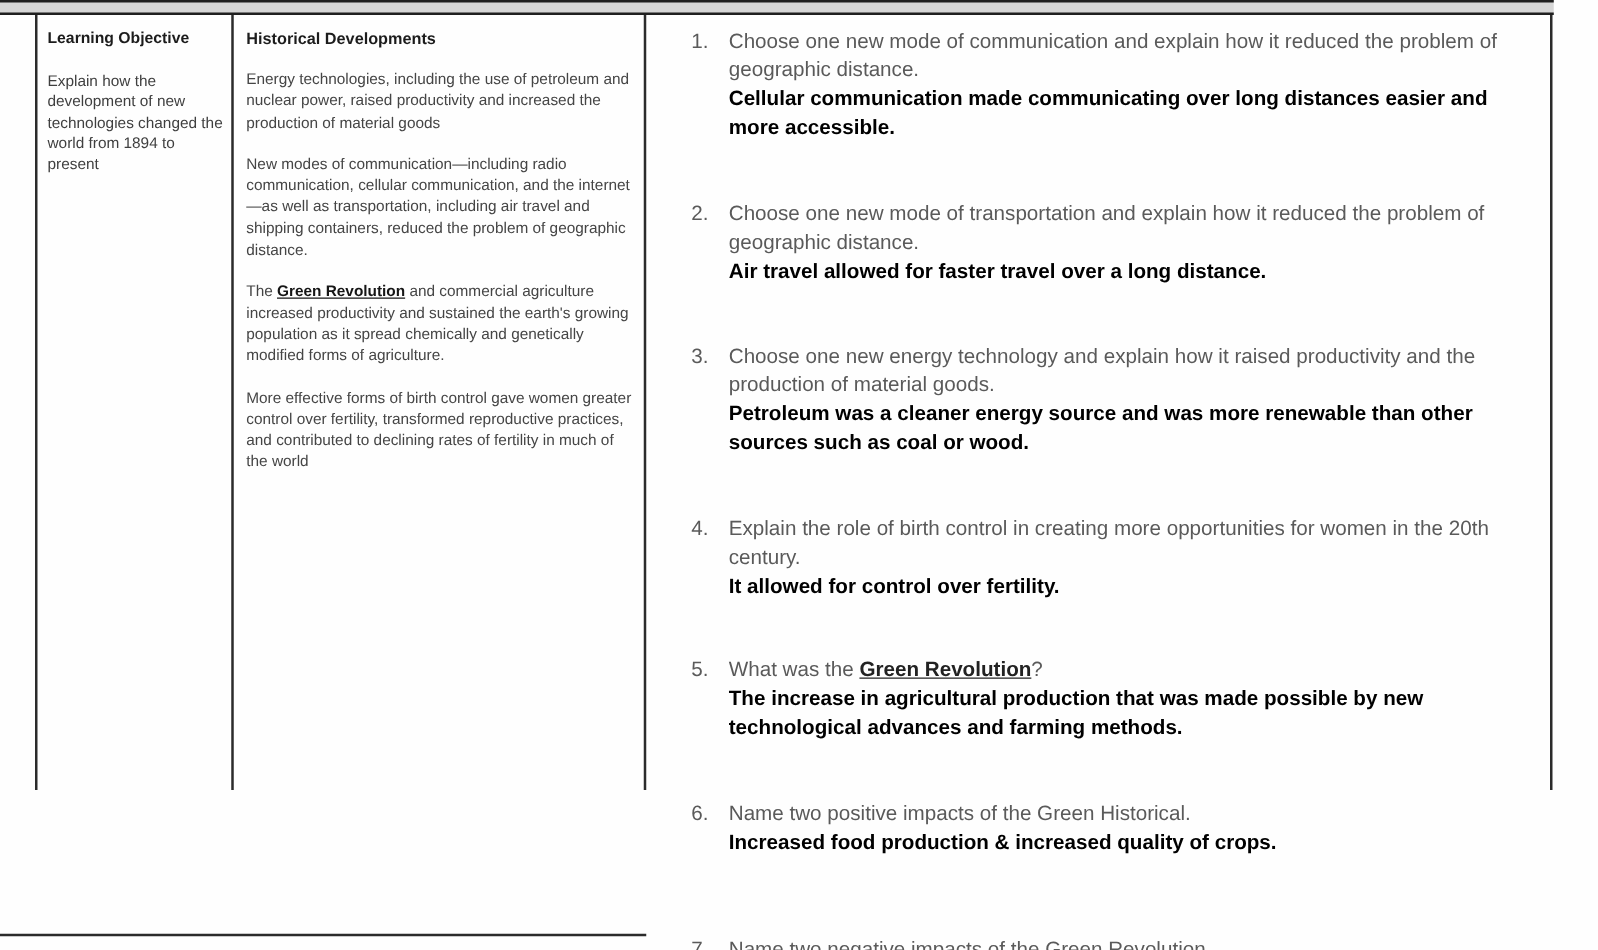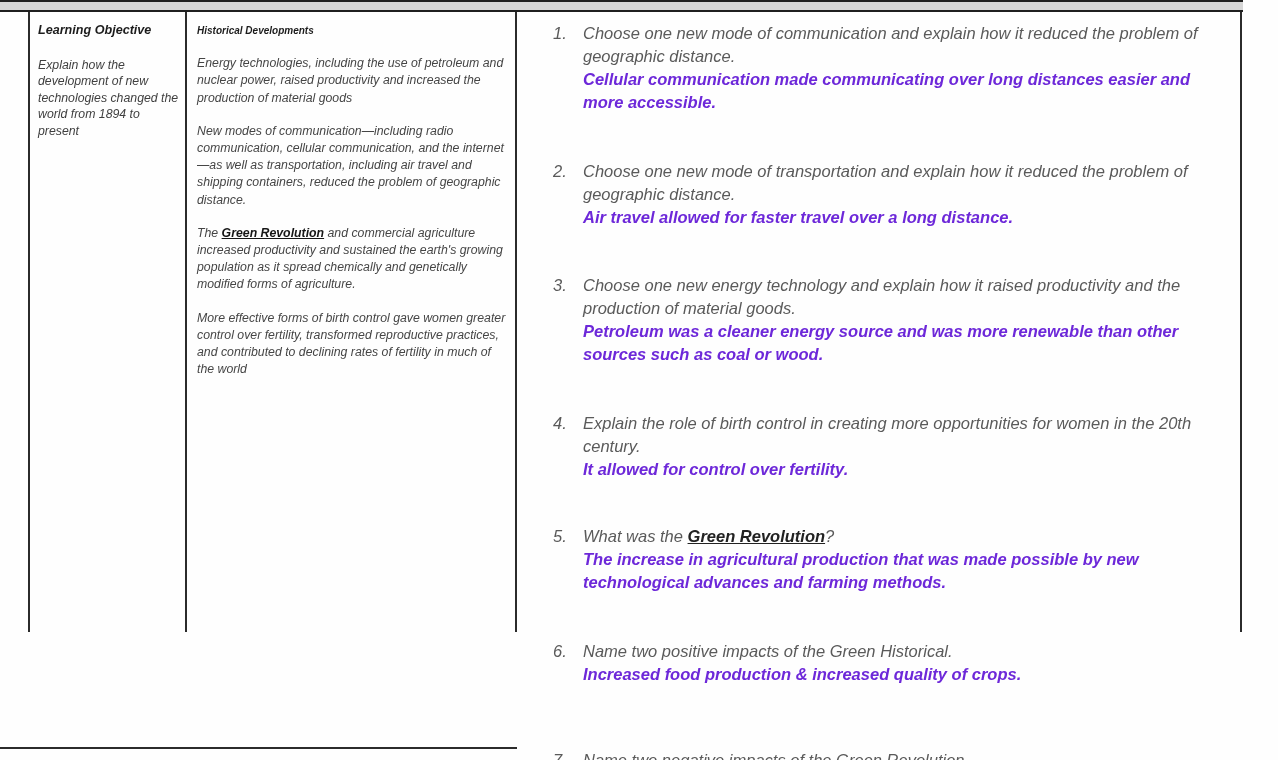--- a/index.html
+++ b/index.html
@@ -3,21 +3,21 @@
 <meta charset="utf-8">
 <style>
   * { margin: 0; padding: 0; box-sizing: border-box; }
   html, body {
     width: 1278px; height: 760px;
     background: #fefefe;
     font-family: "Liberation Sans", sans-serif;
     overflow: hidden;
     position: relative;
   }
-  .stage { position: absolute; inset: 0; width: 1278px; height: 632px; font-style: italic; }
+  .stage { position: absolute; inset: 0; width: 1278px; height: 632px; }
 
   
   .band-top {
     position: absolute; left: 0; top: 0; width: 1243px; height: 12px;
     background: #d6d6d6;
     border-top: 2px solid #1f1f1f;
     border-bottom: 2px solid #1f1f1f;
   }
 
   
@@ -36,33 +36,33 @@
     position: absolute; left: 38px; top: 22px; width: 142px;
     color: #3f3f3f; font-size: 12.3px; line-height: 16.5px;
   }
   .cell-lo .hd { font-weight: bold; color: #1c1c1c; font-size: 12.6px; margin-bottom: 18px; }
 
   
   .cell-hd {
     position: absolute; left: 197px; top: 22px; width: 312px;
     color: #454545; font-size: 12.3px; line-height: 17.2px;
   }
-  .cell-hd .hd { font-weight: bold; color: #1c1c1c; font-size: 10px; margin-bottom: 16px; }
+  .cell-hd .hd { font-weight: bold; color: #1c1c1c; font-size: 13px; margin-bottom: 16px; }
   .cell-hd p { margin-bottom: 16px; }
   .term { font-weight: bold; text-decoration: underline; color: #161616; }
 
   
   .cell-q {
     position: absolute; left: 553px; top: 22px; width: 676px;
     font-size: 16.5px; line-height: 23px; color: #5a5a5a;
   }
   .q-item { display: flex; align-items: flex-start; }
   .q-item .num { width: 30px; flex: 0 0 30px; }
   .q-item .body { width: 646px; }
-  .q-item .answer { font-weight: bold; color: #6d28d9; }
+  .q-item .answer { font-weight: bold; color: #000000; }
   .q-item.m46 { margin-bottom: 46px; }
   .q-item.m45 { margin-bottom: 45px; }
   .q-item.m44 { margin-bottom: 44px; }
   .q-item.m63 { margin-bottom: 63px; }
   .q-term { font-weight: bold; text-decoration: underline; color: #222; }
 </style>
 </head>
 <body>
 
 <div class="stage">

